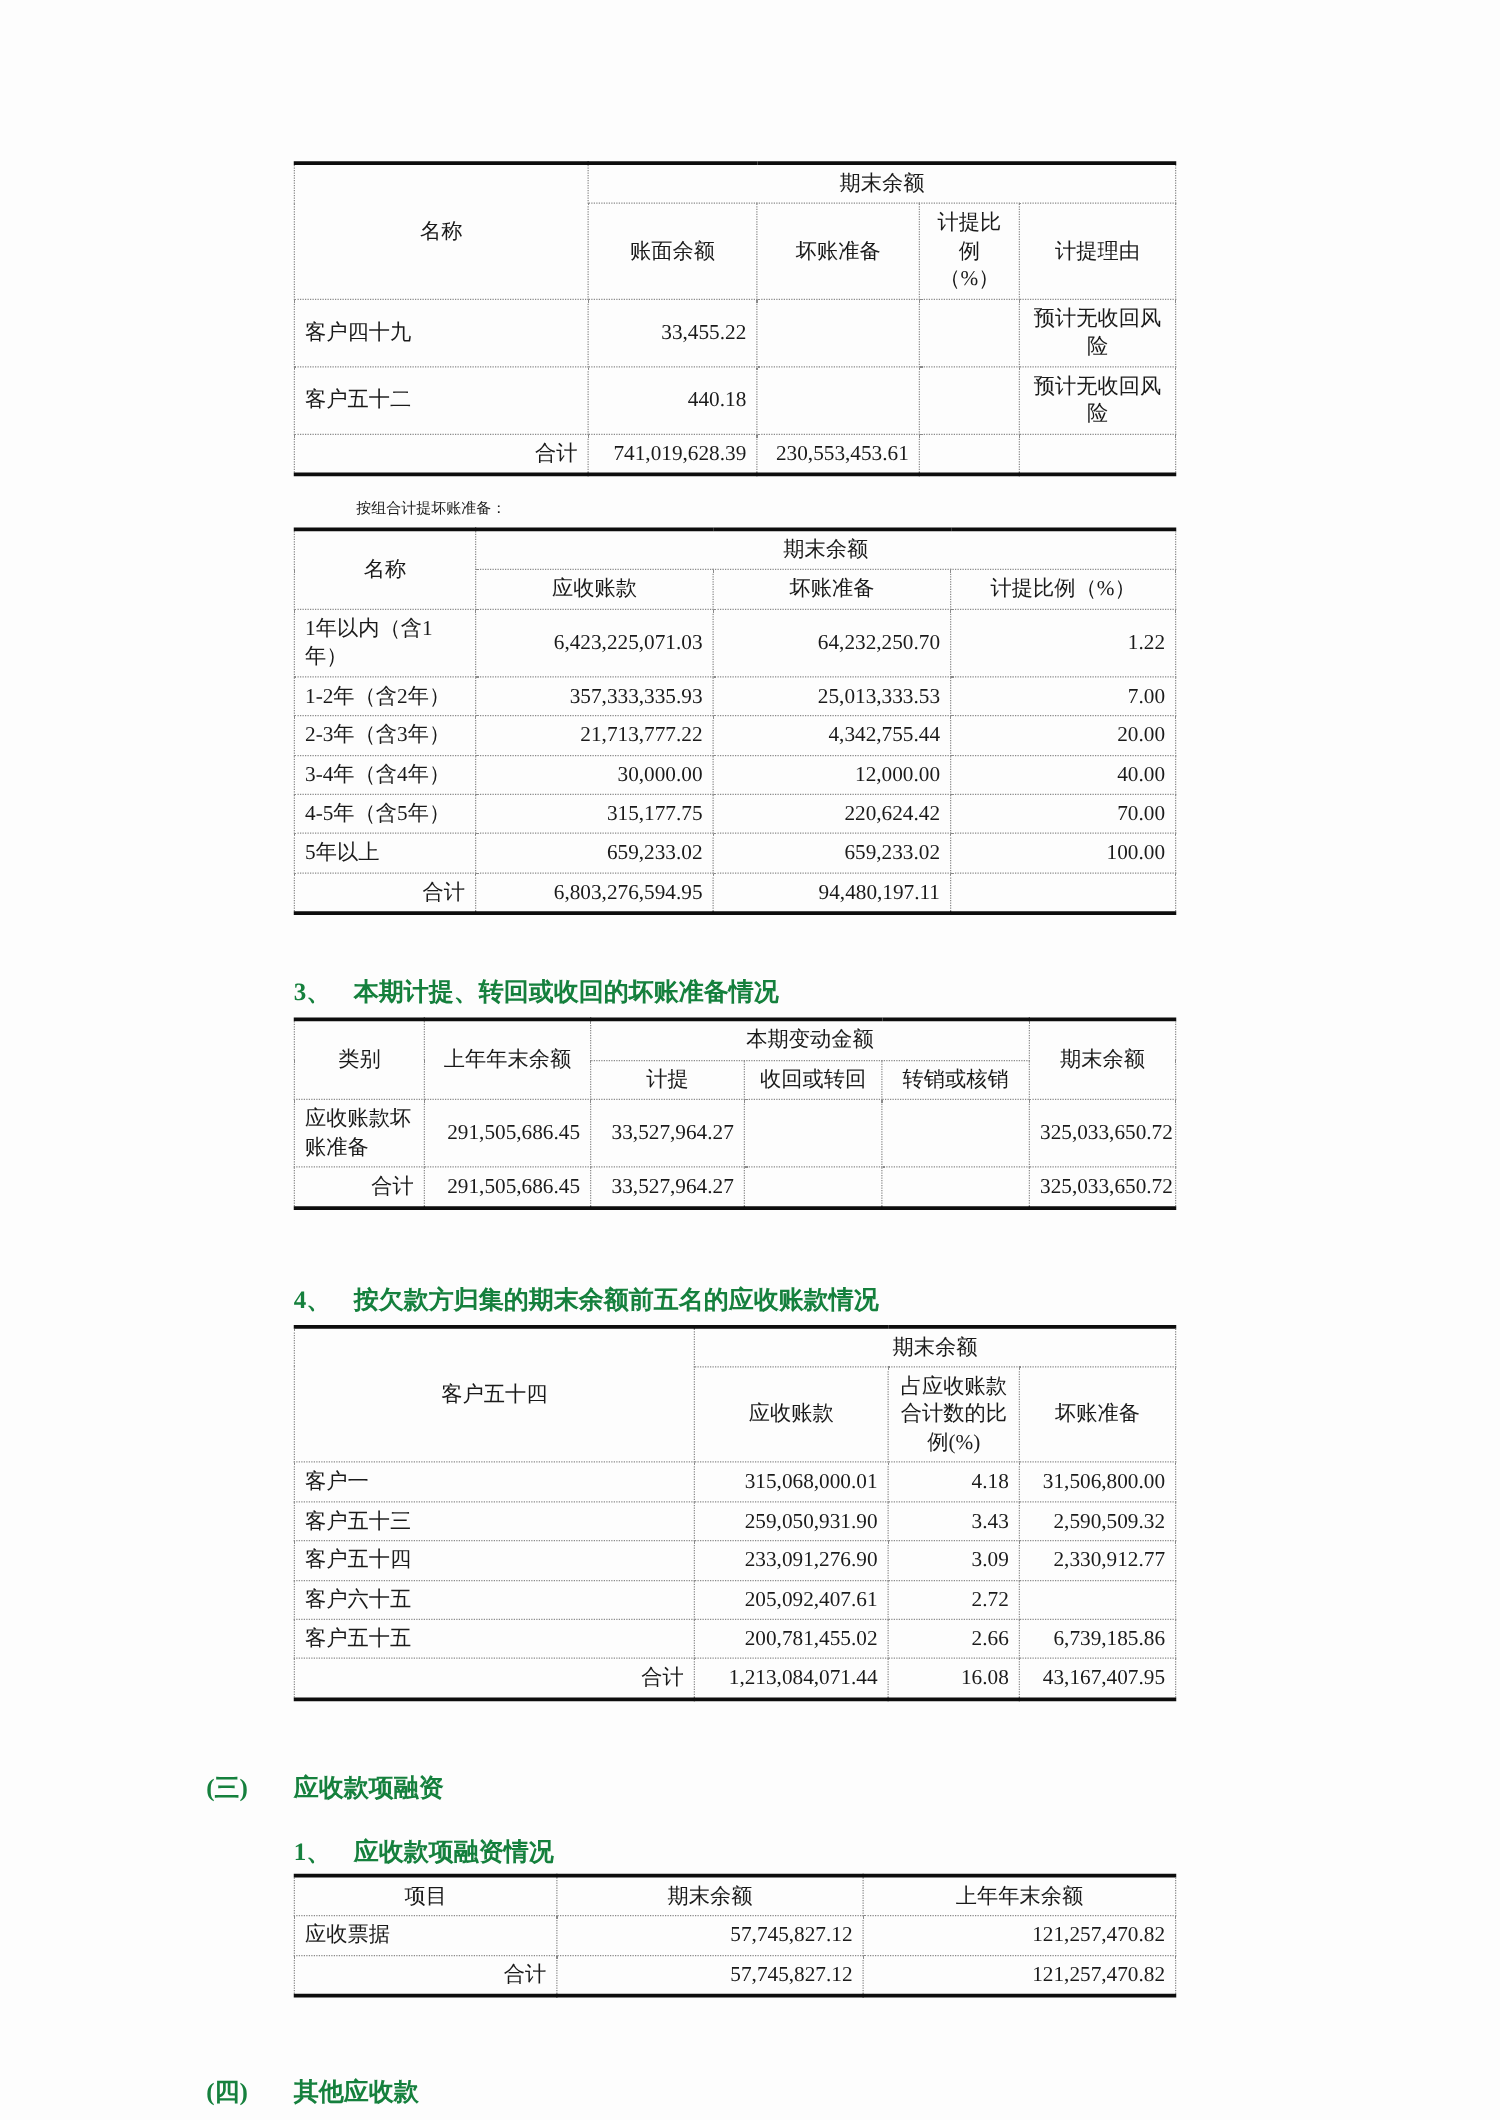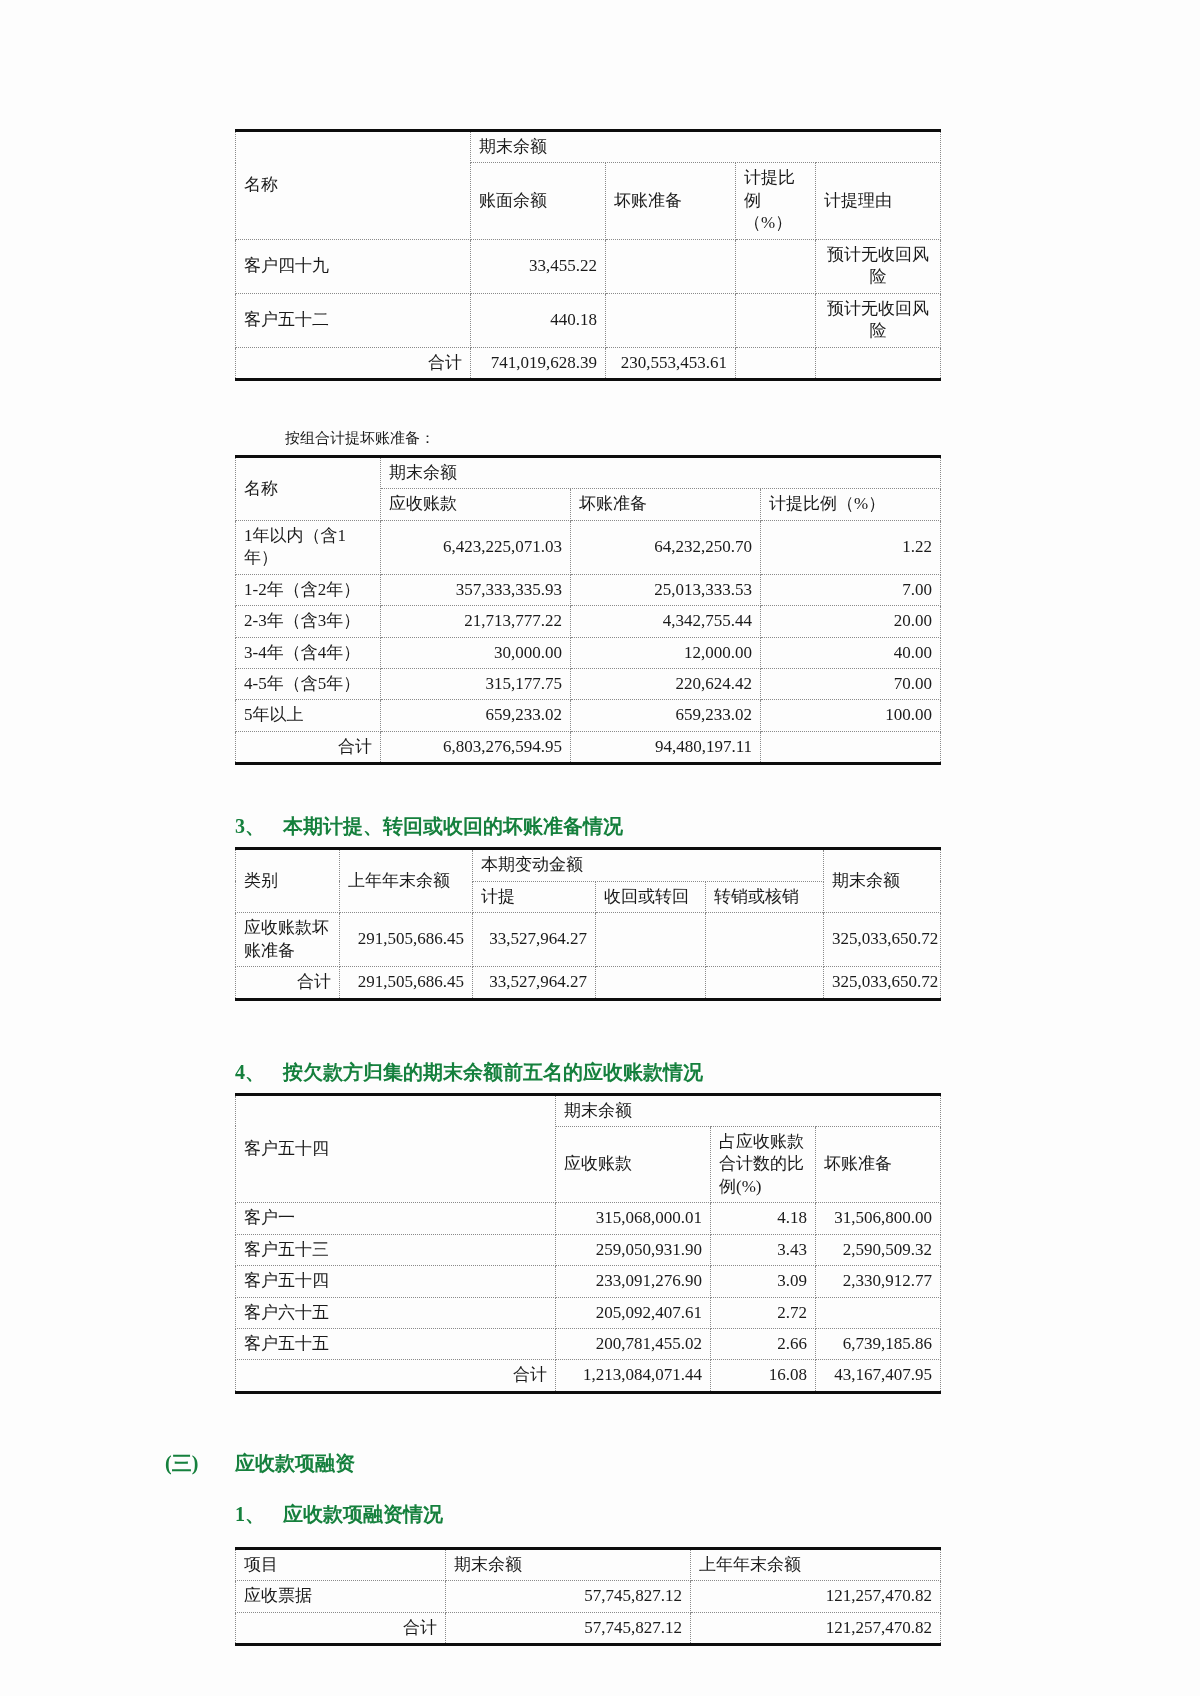--- a/index.html
+++ b/index.html
@@ -14,37 +14,37 @@
 
   .fin-table {
     border-collapse:collapse; table-layout:fixed; width:705px;
     margin-left:70px; font-size:17px; line-height:1.32;
     border-top:3px solid #0d0d0d; border-bottom:3px solid #0d0d0d;
   }
   .fin-table th, .fin-table td {
     border:1px dotted #8a8a8a; font-weight:normal;
     padding:4px 8px; vertical-align:middle; overflow:hidden;
   }
-  .fin-table thead th { text-align:left;font-family:Liberation Serif, serif; }
+  .fin-table thead th { text-align:center;font-family:Liberation Serif, serif; }
   .cname { text-align:left; padding-left:13px; }
   .num   { text-align:right; padding-right:10px; }
   .txt   { text-align:center; padding-left:10px; }
   .total td.tlabel { text-align:right; }
 
   .sec-heading { font-weight:bold; font-size:20px; color:#15803d; }
   .h-num  { display:inline-block; width:48px; }
   .h-num-wide { display:inline-block; width:70px; }
 
-  .group-label { font-size:15px; margin:48px 0 7px 120px; }
+  .group-label { font-size:12px; margin:17px 0 7px 120px; }
 
   .mt-t2   { margin-top:0px; }
   .mt-s3   { margin-top:48px; margin-bottom:7px; }
   .mt-s4   { margin-top:58px; margin-bottom:7px; }
   .mt-s3cn { margin-top:56px; }
-  .mt-s3cn1{ margin-top:24px; margin-bottom:19px; }
+  .mt-s3cn1{ margin-top:24px; margin-bottom:4px; }
   .mt-s4cn { margin-top:62px; }
 </style>
 </head>
 <body>
 
 <div class="page">
   <div class="content">
 
     <table class="fin-table">
       <colgroup>

